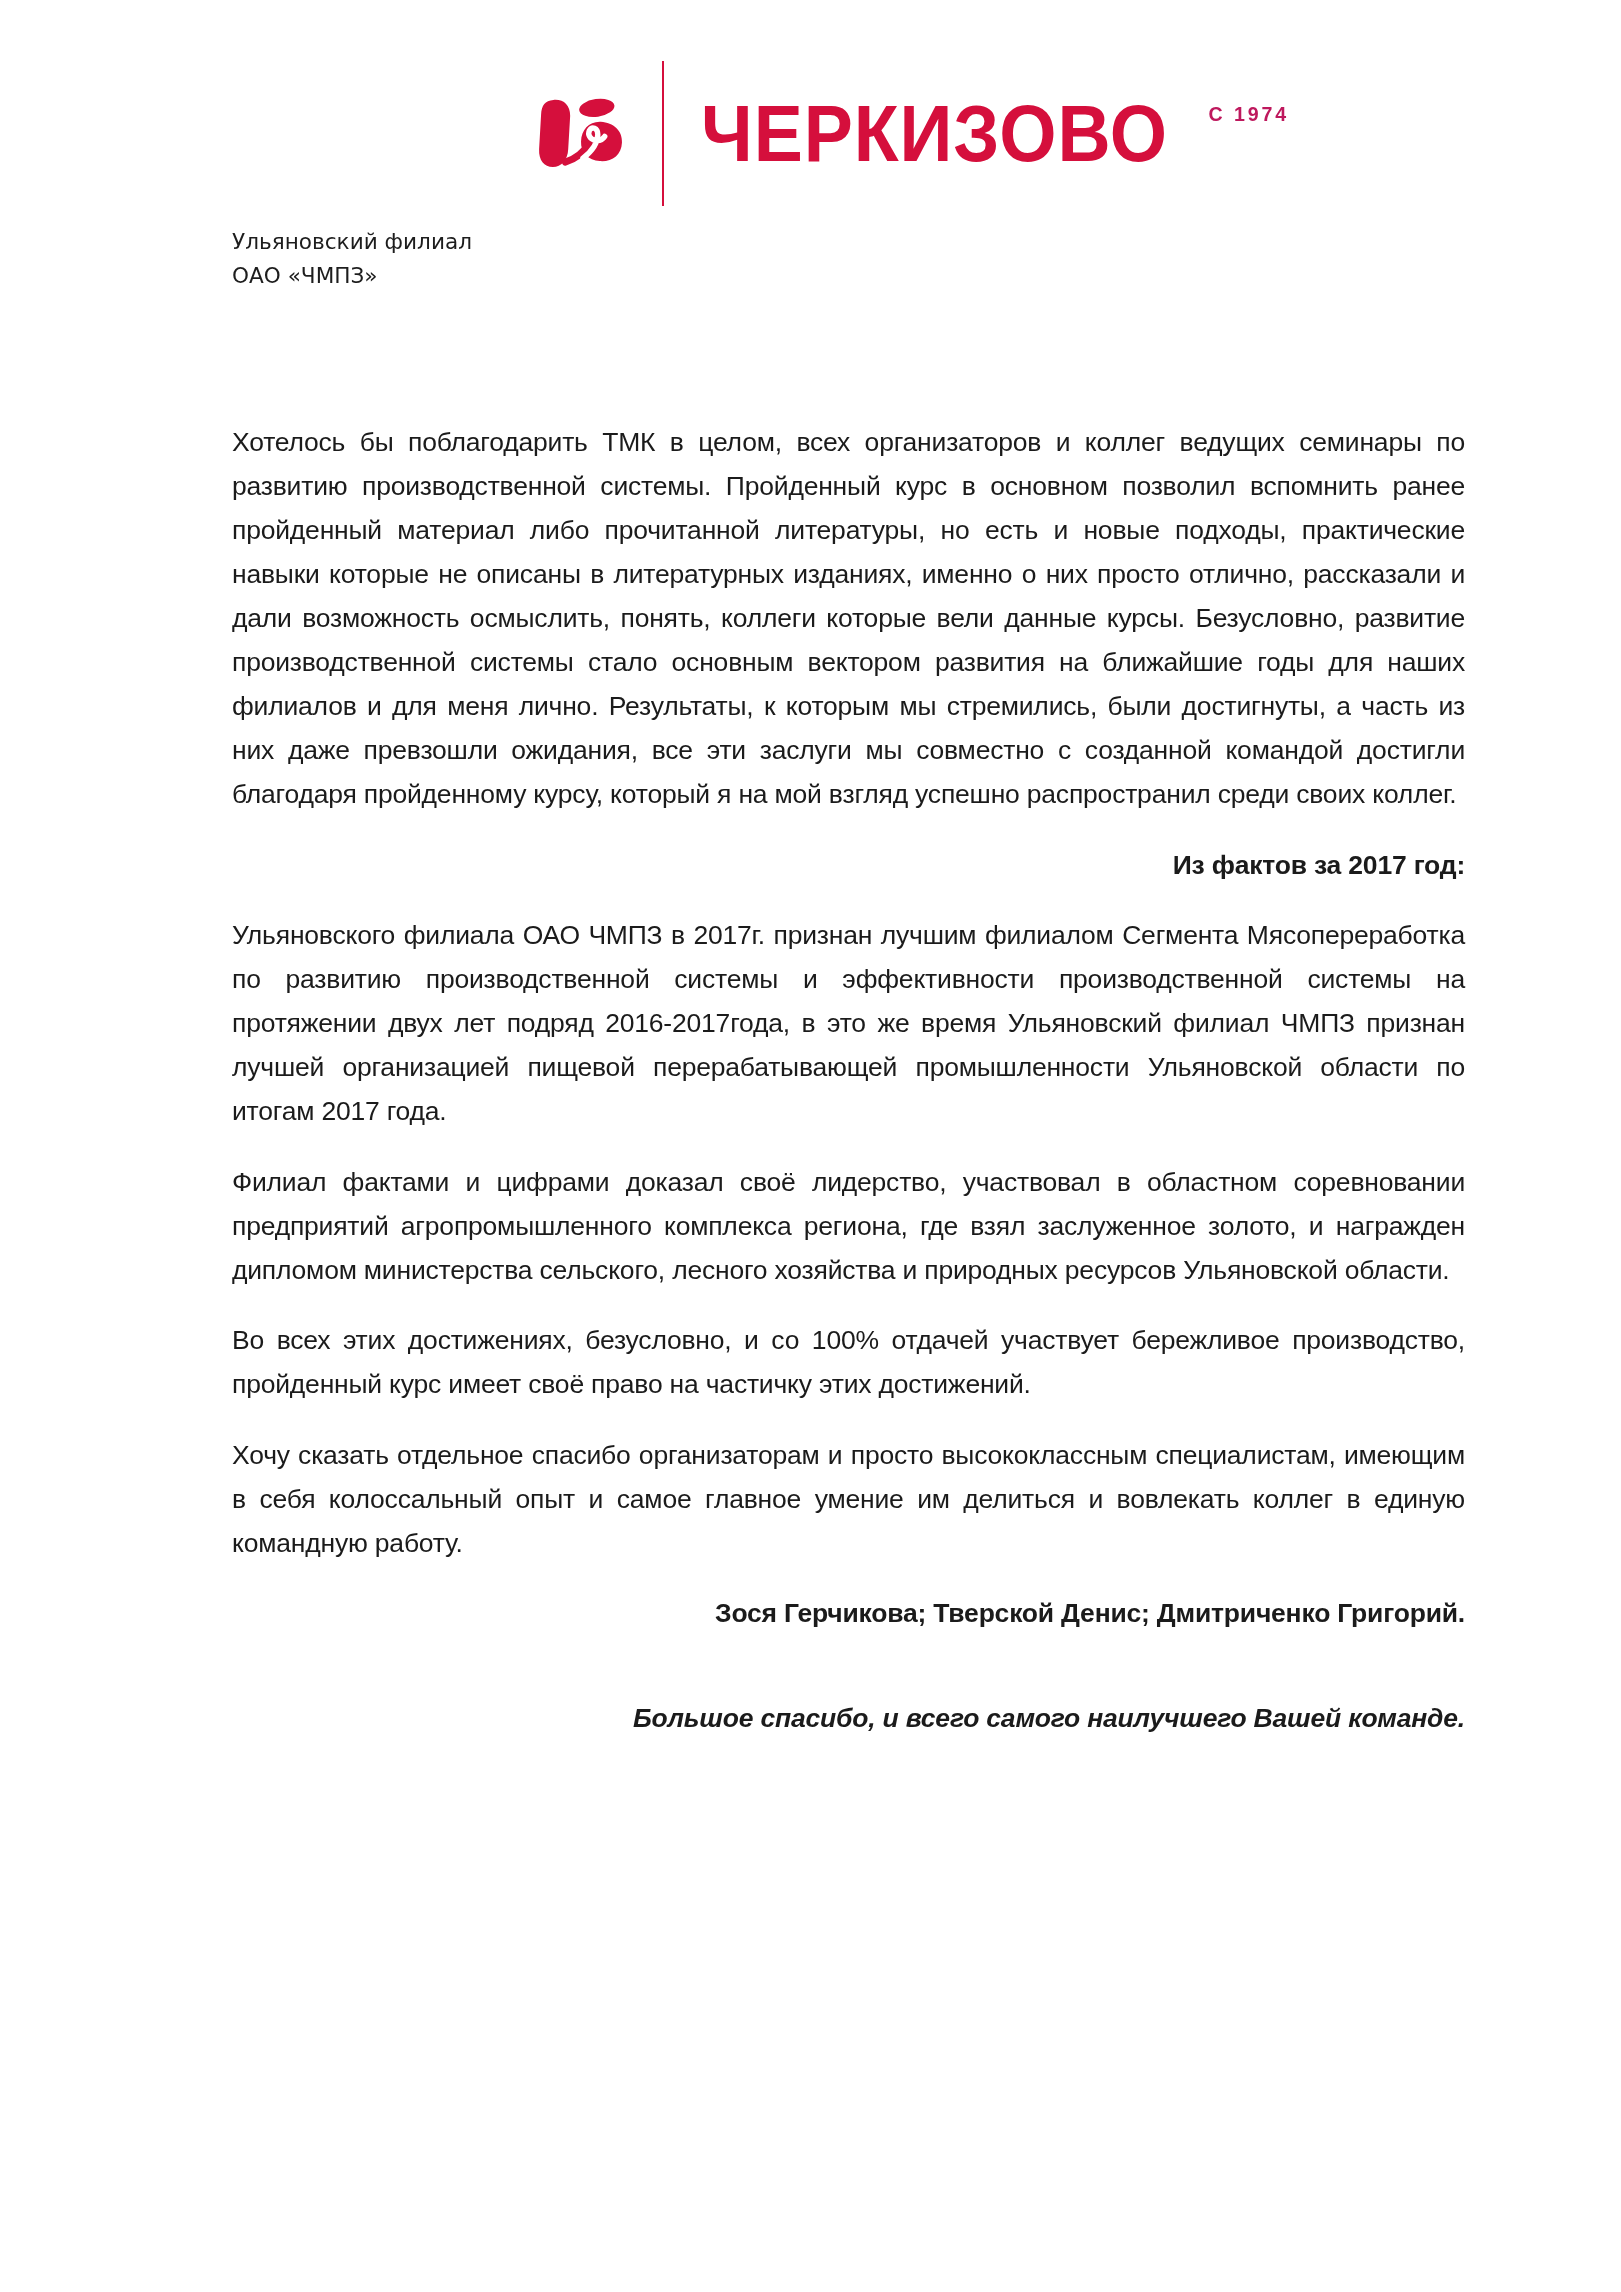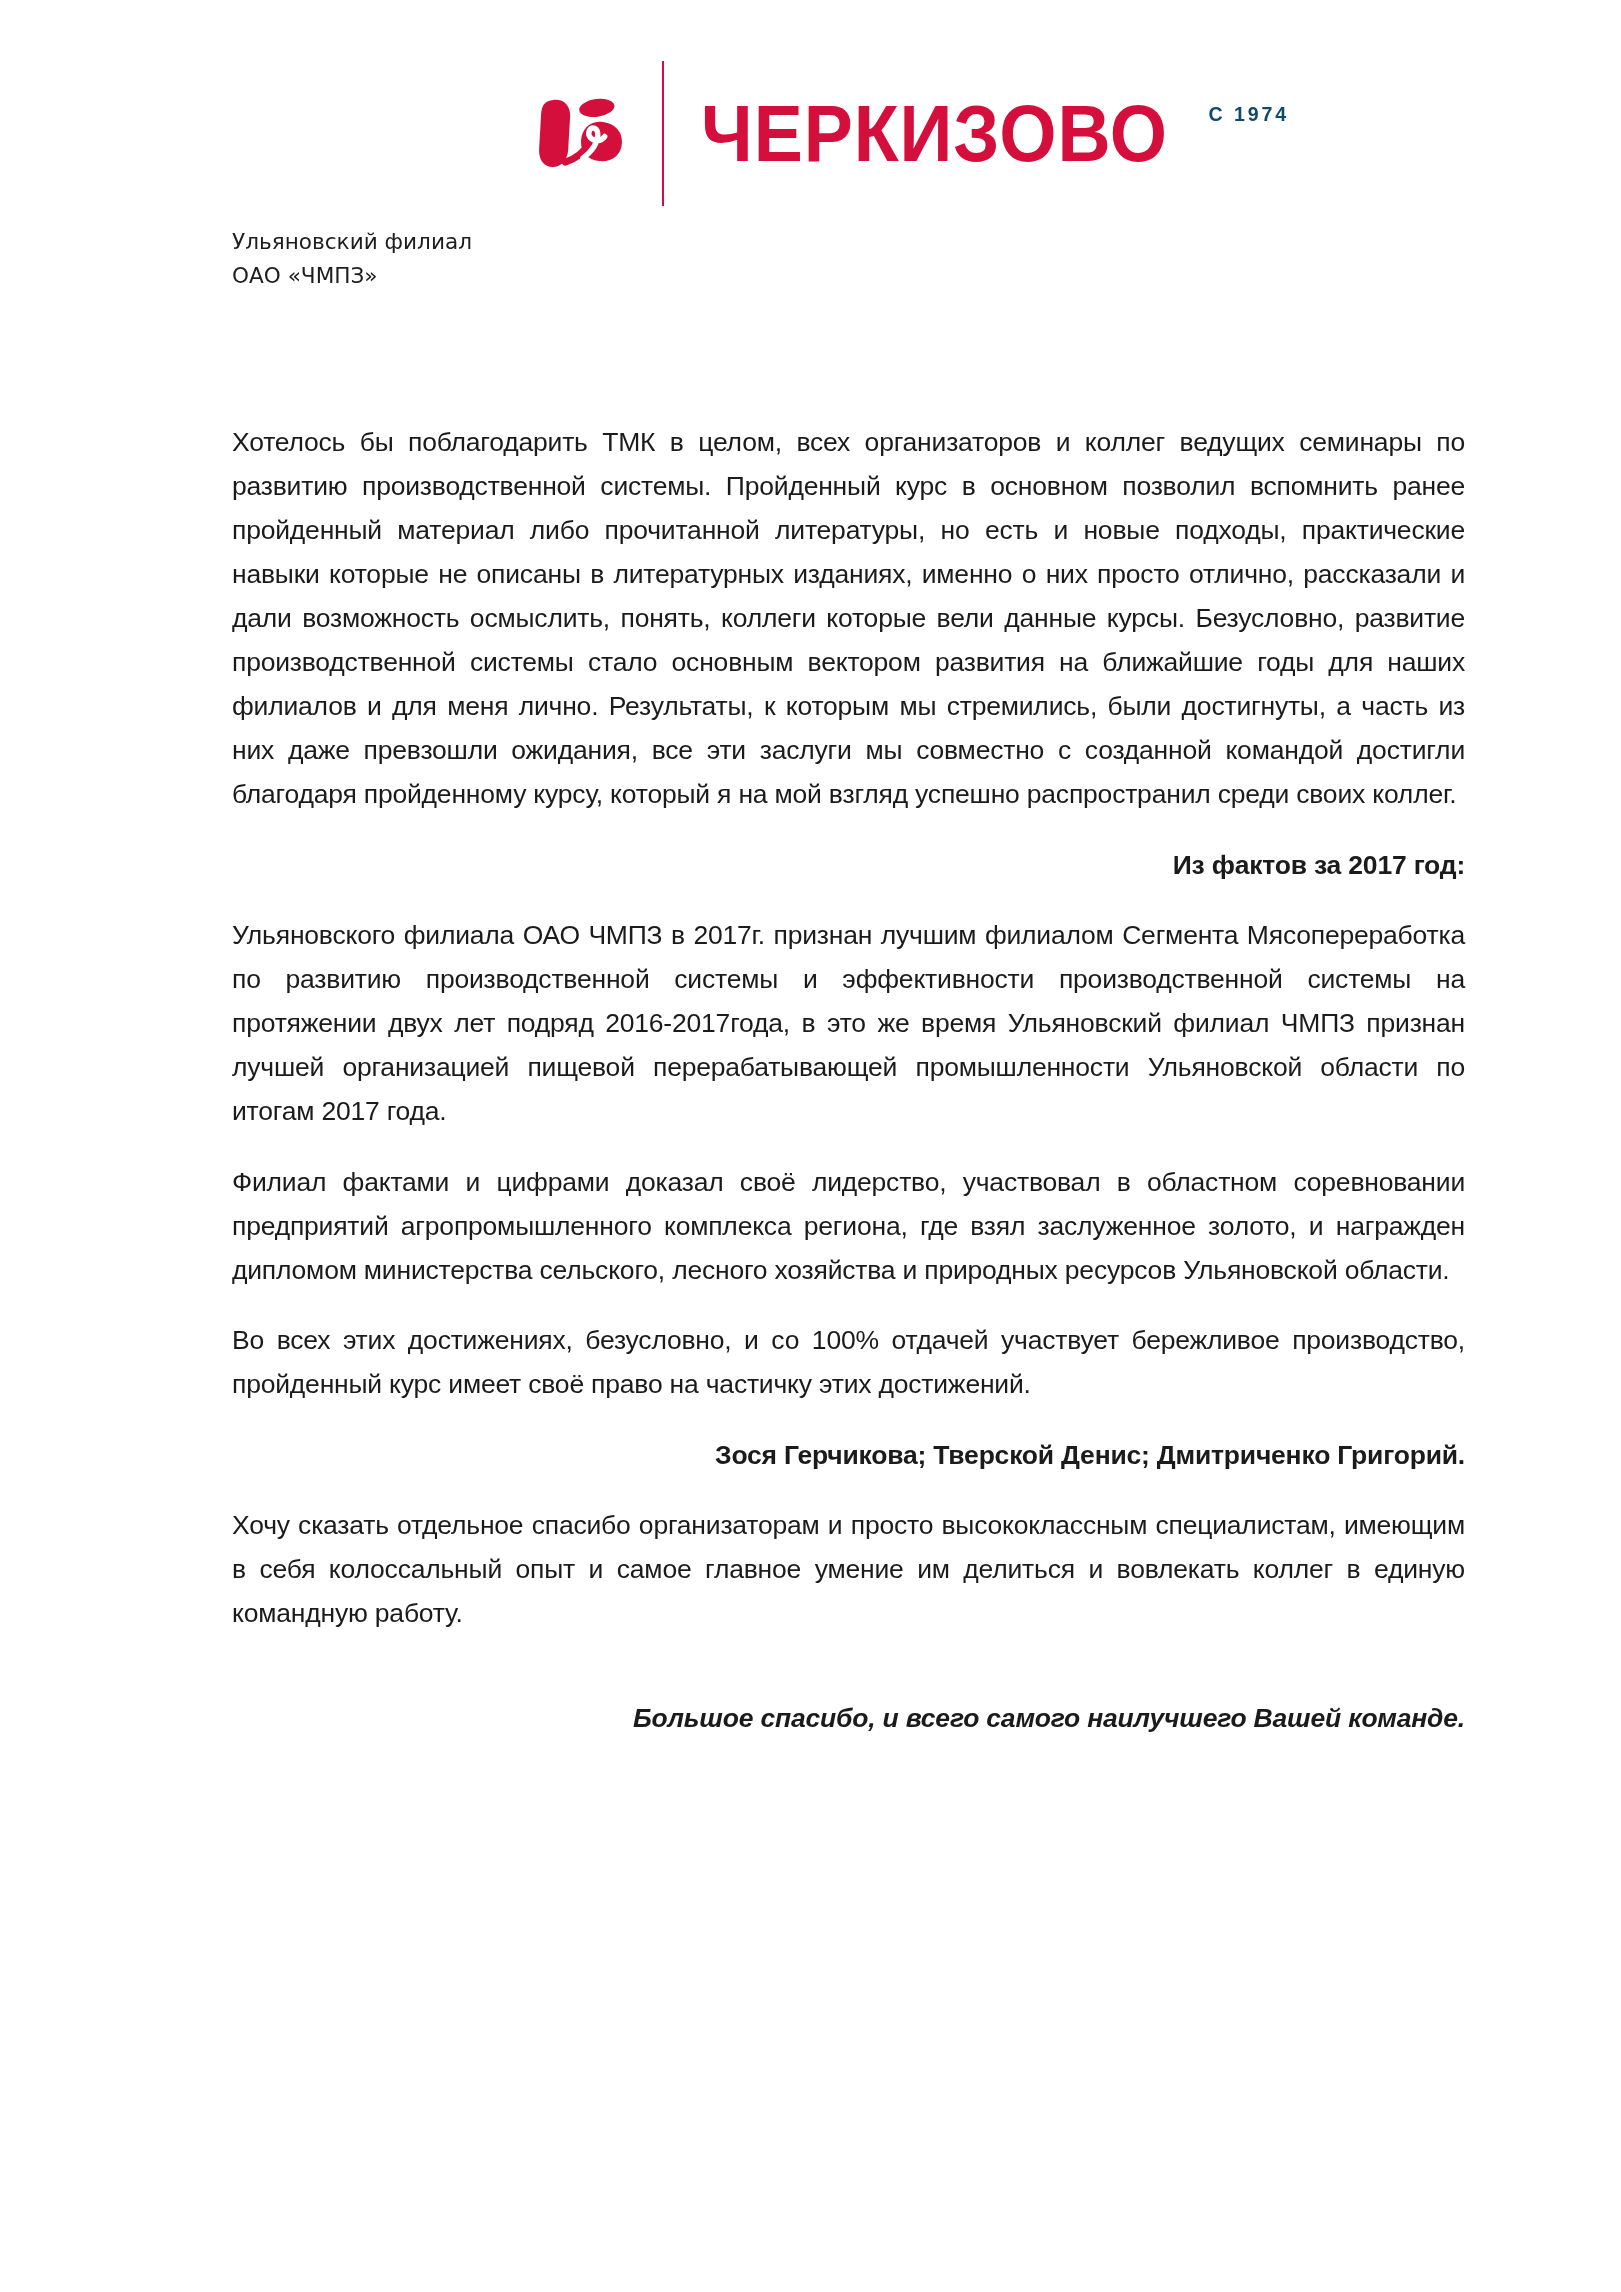--- a/index.html
+++ b/index.html
@@ -42,21 +42,21 @@
     letter-spacing: 1px;
     white-space: nowrap;
     transform: scaleX(0.92);
     transform-origin: left center;
   }
   .tagline {
     margin-top: 9.8px;
     font-size: 19.6px;
     font-weight: bold;
     letter-spacing: 2.9px;
-    color: #0c4a6e;
+    color: #be185d;
   }
 
   
   .sender {
     position: absolute;
     left: 232px;
     top: 229px;
     font-family: "DejaVu Sans", sans-serif;
     font-size: 21.6px;
     line-height: 1.2;
@@ -123,23 +123,23 @@
     <p class="para">Хотелось бы поблагодарить ТМК в целом, всех организаторов и коллег ведущих семинары по развитию производственной системы. Пройденный курс в основном позволил вспомнить ранее пройденный материал либо прочитанной литературы, но есть и новые подходы, практические навыки которые не описаны в литературных изданиях, именно о них просто отлично, рассказали и дали возможность осмыслить, понять, коллеги которые вели данные курсы. Безусловно, развитие производственной системы стало основным вектором развития на ближайшие годы для наших филиалов и для меня лично. Результаты, к которым мы стремились, были достигнуты, а часть из них даже превзошли ожидания, все эти заслуги мы совместно с созданной командой достигли благодаря пройденному курсу, который я на мой взгляд успешно распространил среди своих коллег.</p>
 
     <p class="para bold">Из фактов за 2017 год:</p>
 
     <p class="para">Ульяновского филиала ОАО ЧМПЗ в 2017г. признан лучшим филиалом Сегмента Мясопереработка по развитию производственной системы и эффективности производственной системы на протяжении двух лет подряд 2016-2017года, в это же время Ульяновский филиал ЧМПЗ признан лучшей организацией пищевой перерабатывающей промышленности Ульяновской области по итогам 2017 года.</p>
 
     <p class="para">Филиал фактами и цифрами доказал своё лидерство, участвовал в областном соревновании предприятий агропромышленного комплекса региона, где взял заслуженное золото, и награжден дипломом министерства сельского, лесного хозяйства и природных ресурсов Ульяновской области.</p>
 
     <p class="para">Во всех этих достижениях, безусловно, и со 100% отдачей участвует бережливое производство, пройденный курс имеет своё право на частичку этих достижений.</p>
 
+    <p class="para">Хочу сказать отдельное спасибо организаторам и просто высококлассным специалистам, имеющим в себя колоссальный опыт и самое главное умение им делиться и вовлекать коллег в единую командную работу.</p>
+
     <p class="para bold">Зося Герчикова; Тверской Денис; Дмитриченко Григорий.</p>
-
-    <p class="para">Хочу сказать отдельное спасибо организаторам и просто высококлассным специалистам, имеющим в себя колоссальный опыт и самое главное умение им делиться и вовлекать коллег в единую командную работу.</p>
 
 
     <p class="para bold closing">Большое спасибо, и всего самого наилучшего Вашей команде.</p>
 
   </main>
 
 </div>
 
 
 </body></html>

